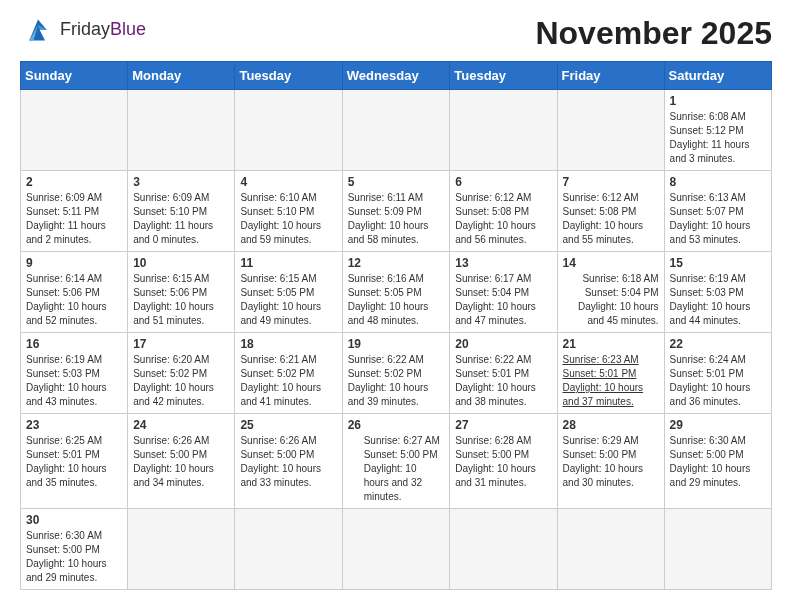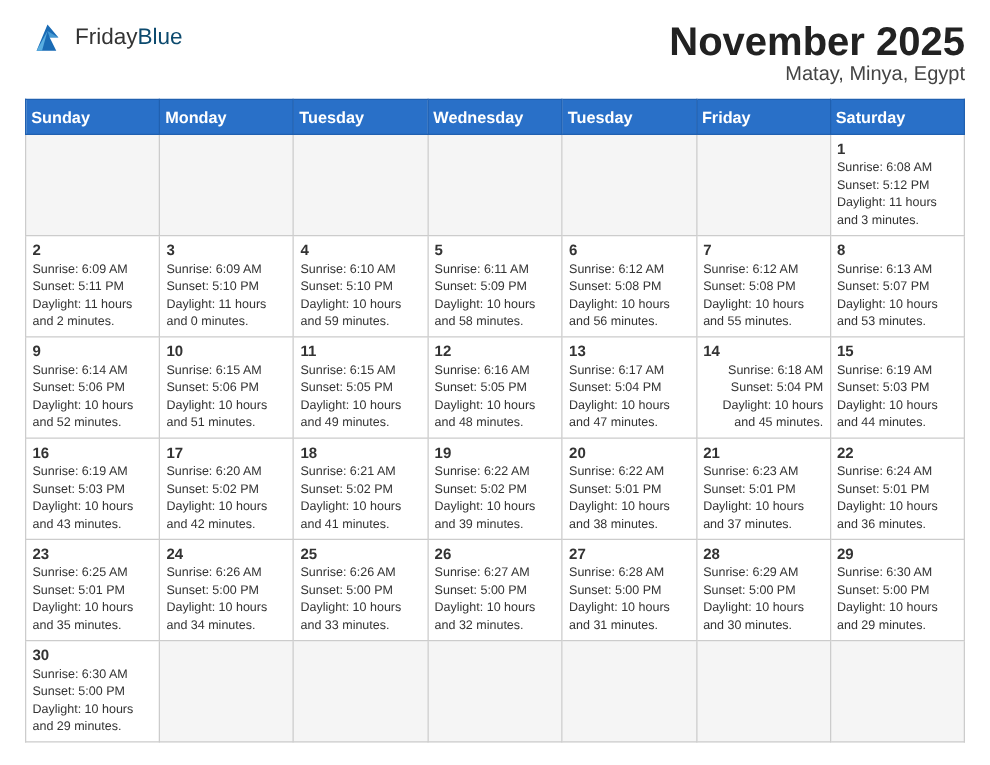--- a/index.html
+++ b/index.html
@@ -99,27 +99,26 @@
 <div class="page">
   <div class="header">
     <div class="logo">
       <svg class="logo-icon" viewBox="0 0 40 32" xmlns="http://www.w3.org/2000/svg">
         <polygon points="10,28 20,4 30,16 22,16 28,28" fill="#1a6bb5"></polygon>
         <polygon points="10,28 20,10 15,28" fill="#5aaee0"></polygon>
         <polygon points="20,10 30,16 22,16" fill="#5aaee0" opacity="0.7"></polygon>
       </svg>
       <div>
         <div class="logo-text">
-          <span style="color:#333">Friday</span><span style="color:#0c4a6e">Blue</span>
+          <span style="color:#333">Friday</span><span style="color:#701a75">Blue</span>
         </div>
       </div>
     </div>
     <div class="title-block">
       <h1>November 2025</h1>
-      <h2>Matay, Minya, Egypt</h2>
     </div>
   </div>
 
   <table class="calendar">
     <thead>
       <tr>
       <th>Sunday</th>
           <th>Monday</th>
           <th>Tuesday</th>
           <th>Wednesday</th>
@@ -257,21 +256,21 @@
 Daylight: 10 hours and 39 minutes.</div>
           </td>
           <td>
             <span class="day-number">20</span>
             <div class="day-info" style="white-space: pre-line;">Sunrise: 6:22 AM
 Sunset: 5:01 PM
 Daylight: 10 hours and 38 minutes.</div>
           </td>
           <td>
             <span class="day-number">21</span>
-            <div class="day-info" style="white-space: pre-line;">Sunrise: 6:23 AM
+            <div class="day-info" style="white-space: pre-line; text-decoration: underline;">Sunrise: 6:23 AM
 Sunset: 5:01 PM
 Daylight: 10 hours and 37 minutes.</div>
           </td>
           <td>
             <span class="day-number">22</span>
             <div class="day-info" style="white-space: pre-line;">Sunrise: 6:24 AM
 Sunset: 5:01 PM
 Daylight: 10 hours and 36 minutes.</div>
           </td>
         </tr>
@@ -289,21 +288,21 @@
 Daylight: 10 hours and 34 minutes.</div>
           </td>
           <td>
             <span class="day-number">25</span>
             <div class="day-info" style="white-space: pre-line;">Sunrise: 6:26 AM
 Sunset: 5:00 PM
 Daylight: 10 hours and 33 minutes.</div>
           </td>
           <td>
             <span class="day-number">26</span>
-            <div class="day-info" style="white-space: pre-line;">Sunrise: 6:27 AM
+            <div class="day-info" style="white-space: pre-line; margin-left: 16px;">Sunrise: 6:27 AM
 Sunset: 5:00 PM
 Daylight: 10 hours and 32 minutes.</div>
           </td>
           <td>
             <span class="day-number">27</span>
             <div class="day-info" style="white-space: pre-line;">Sunrise: 6:28 AM
 Sunset: 5:00 PM
 Daylight: 10 hours and 31 minutes.</div>
           </td>
           <td>

